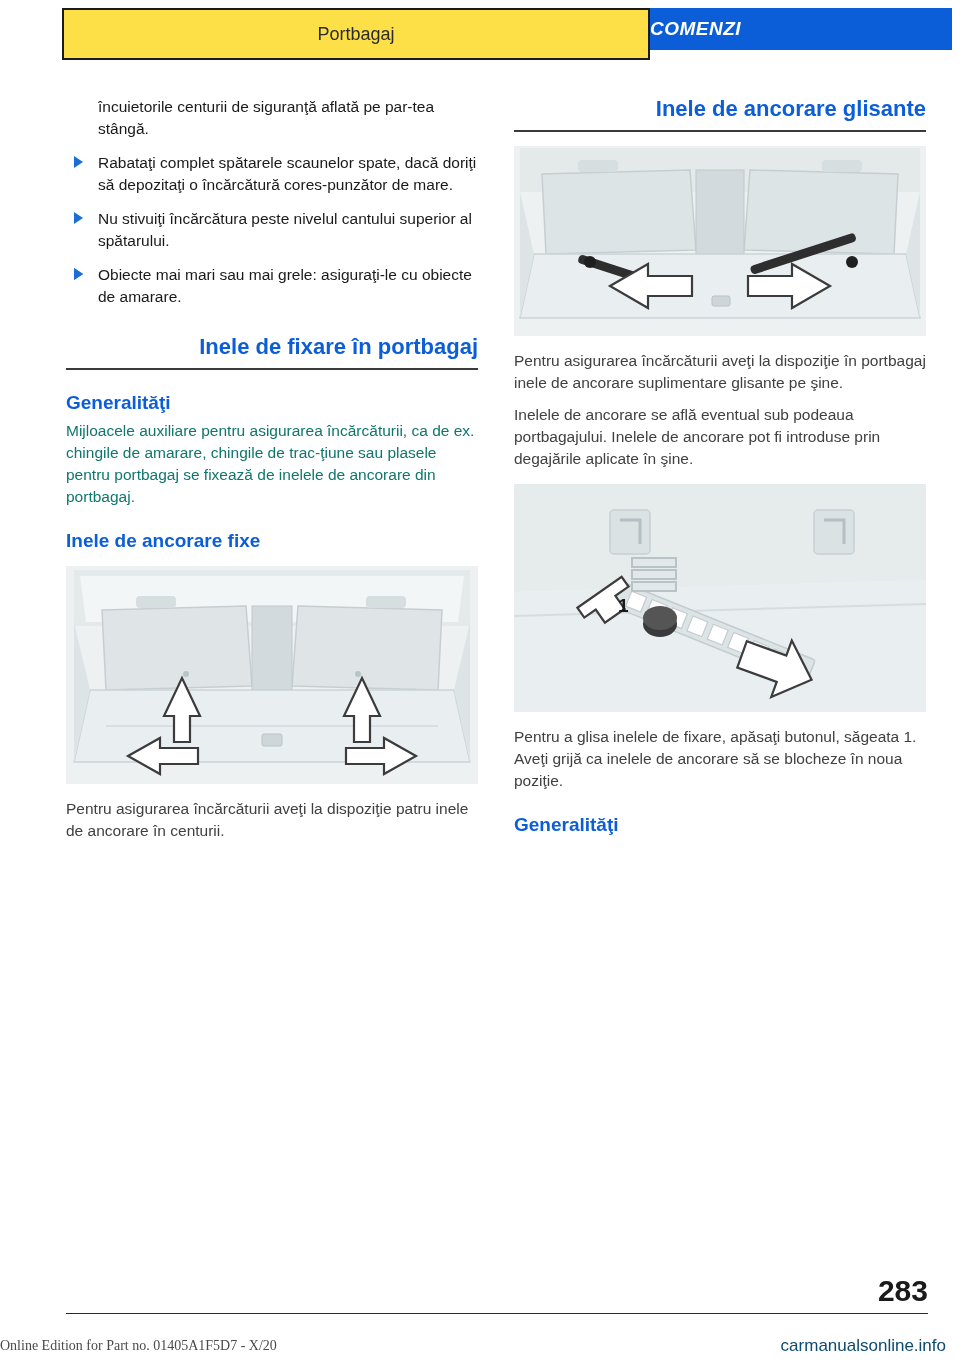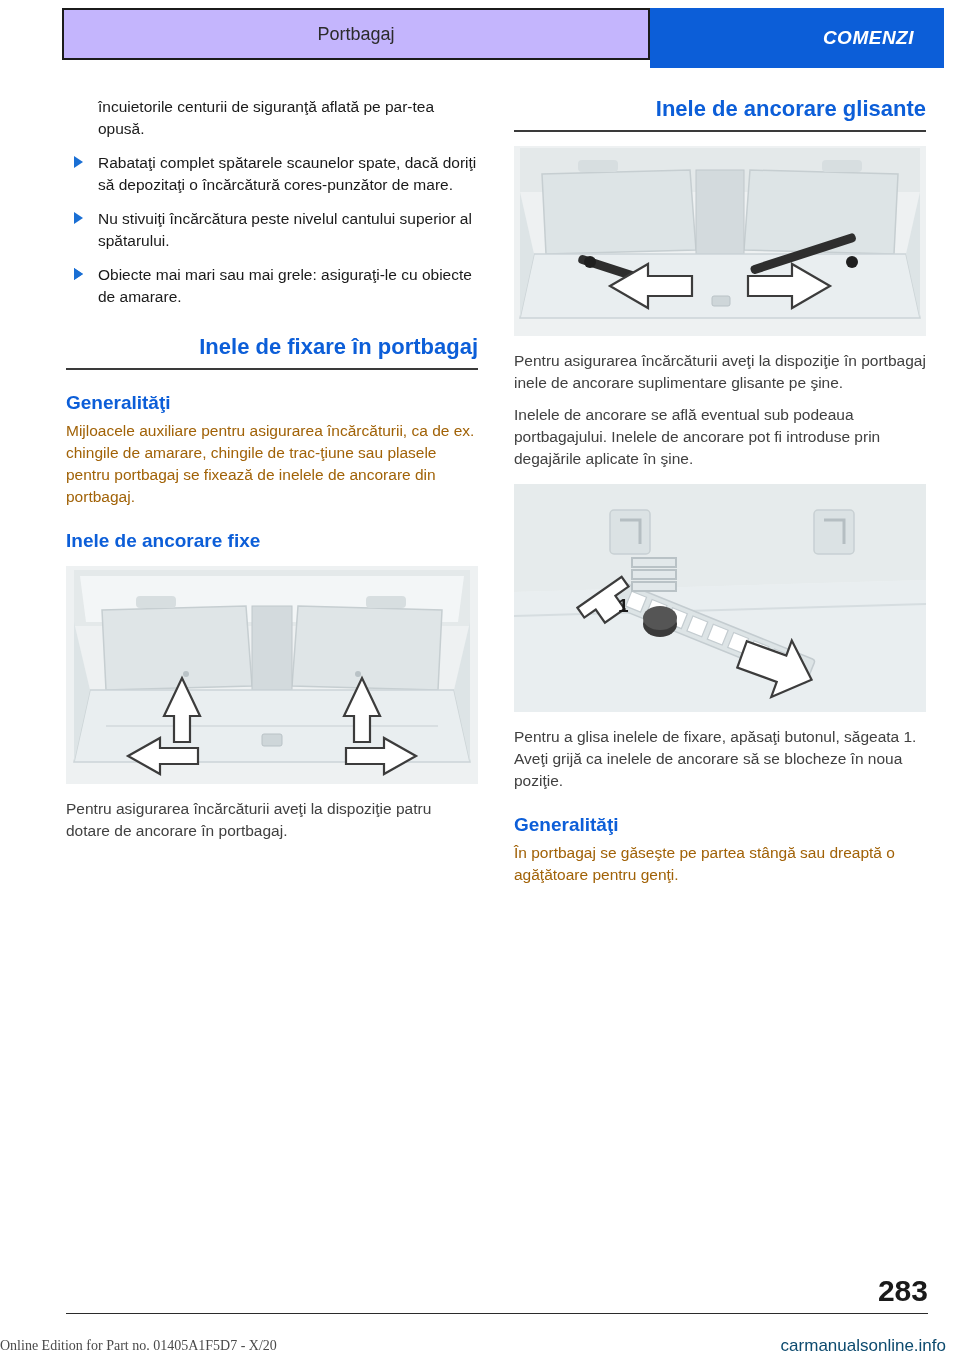--- a/index.html
+++ b/index.html
@@ -20,39 +20,38 @@
     top: 0; left: 0; right: 0;
     height: 68px;
   }
   .header-tab {
     position: absolute;
     top: 8px;
     left: 62px;
     width: 588px;
     height: 52px;
     border: 2px solid #1b1b1b;
-    background: #c4b5fd;
+    background: #fde047;
     display: flex;
     align-items: center;
     justify-content: center;
   }
   .header-tab span {
     font-size: 18px;
     color: #2b2b2b;
   }
   .header-blue {
     position: absolute;
     top: 8px;
     left: 650px;
-    right: 16px;
-    height: 60px;
+    right: 8px;
+    height: 42px;
     background: #0c5ed8;
     display: flex;
     align-items: center;
-    justify-content: flex-end;
     padding-right: 30px;
   }
   .header-blue span {
     color: #ffffff;
     font-size: 19px;
     font-weight: bold;
     font-style: italic;
     letter-spacing: 0.5px;
   }
 
@@ -63,21 +62,21 @@
     width: 412px;
   }
   .col-left { left: 66px; }
   .col-right { left: 514px; }
 
   
   p.body {
     font-size: 15.5px;
     line-height: 1.42;
     margin: 0 0 0 0;
-    color: #a16207;
+    color: #0f766e;
   }
   .bullet-row {
     position: relative;
     margin-top: 12px;
     padding-left: 32px;
     font-size: 15.5px;
     line-height: 1.42;
     color: #1a1a1a;
   }
   .bullet-row .tri {
@@ -175,21 +174,21 @@
   <div class="header-tab">
     <span>Portbagaj</span>
   </div>
   <div class="header-blue">
     <span>COMENZI</span>
   </div>
 </div>
 
 <div class="col col-left">
 
-  <div class="first-para">încuietorile centurii de siguranţă aflată pe par-tea opusă.</div>
+  <div class="first-para">încuietorile centurii de siguranţă aflată pe par-tea stângă.</div>
 
   <div class="bullet-row">
     <span class="tri"></span>
     <span>Rabataţi complet spătarele scaunelor spate, dacă doriţi să depozitaţi o încărcătură cores-punzător de mare.</span>
   </div>
   <div class="bullet-row">
     <span class="tri"></span>
     <span>Nu stivuiţi încărcătura peste nivelul cantului superior al spătarului.</span>
   </div>
   <div class="bullet-row">
@@ -236,21 +235,21 @@
 
       <polygon points="62,190 94,172 94,182 132,182 132,198 94,198 94,208" fill="#ffffff" stroke="#3c3c3c" stroke-width="2.2"></polygon>
 
       <polygon points="350,190 318,172 318,182 280,182 280,198 318,198 318,208" fill="#ffffff" stroke="#3c3c3c" stroke-width="2.2"></polygon>
 
       <circle cx="120" cy="108" r="3" fill="#b9c2c6"></circle>
       <circle cx="292" cy="108" r="3" fill="#b9c2c6"></circle>
     </svg>
   </div>
 
-  <p class="cap">Pentru asigurarea încărcăturii aveţi la dispoziţie patru dotare de ancorare în portbagaj.</p>
+  <p class="cap">Pentru asigurarea încărcăturii aveţi la dispoziţie patru inele de ancorare în centurii.</p>
 </div>
 
 <div class="col col-right">
 
   <h1 class="sec" style="margin-top:0;">Inele de ancorare glisante</h1>
 
   <div class="fig fig-r1">
     <svg width="412" height="190" viewBox="0 0 412 190">
       <rect x="0" y="0" width="412" height="190" fill="#eef1f2"></rect>
       <path d="M6 2 L406 2 L406 46 L6 46 Z" fill="#e4e9ea"></path>
@@ -324,19 +323,18 @@
       <text x="104" y="128" font-family="Liberation Sans, sans-serif" font-size="19" font-weight="bold" fill="#1a1a1a">1</text>
 
       <polygon points="226,168 268,168 268,152 300,182 268,212 268,196 226,196" fill="#ffffff" stroke="#3c3c3c" stroke-width="2.2" transform="rotate(20 260 182)"></polygon>
     </svg>
   </div>
 
   <p class="cap">Pentru a glisa inelele de fixare, apăsaţi butonul, săgeata 1. Aveţi grijă ca inelele de ancorare să se blocheze în noua poziţie.</p>
 
 
   <h2 class="sub">Generalităţi</h2>
-  <p class="body">În portbagaj se găseşte pe partea stângă sau dreaptă o agăţătoare pentru genţi.</p>
 </div>
 
 <div class="footer-rule"></div>
 <div class="page-num">283</div>
 <div class="footer-note">Online Edition for Part no. 01405A1F5D7 - X/20</div>
 <div class="watermark">carmanualsonline.info</div>
 
 </body></html>

